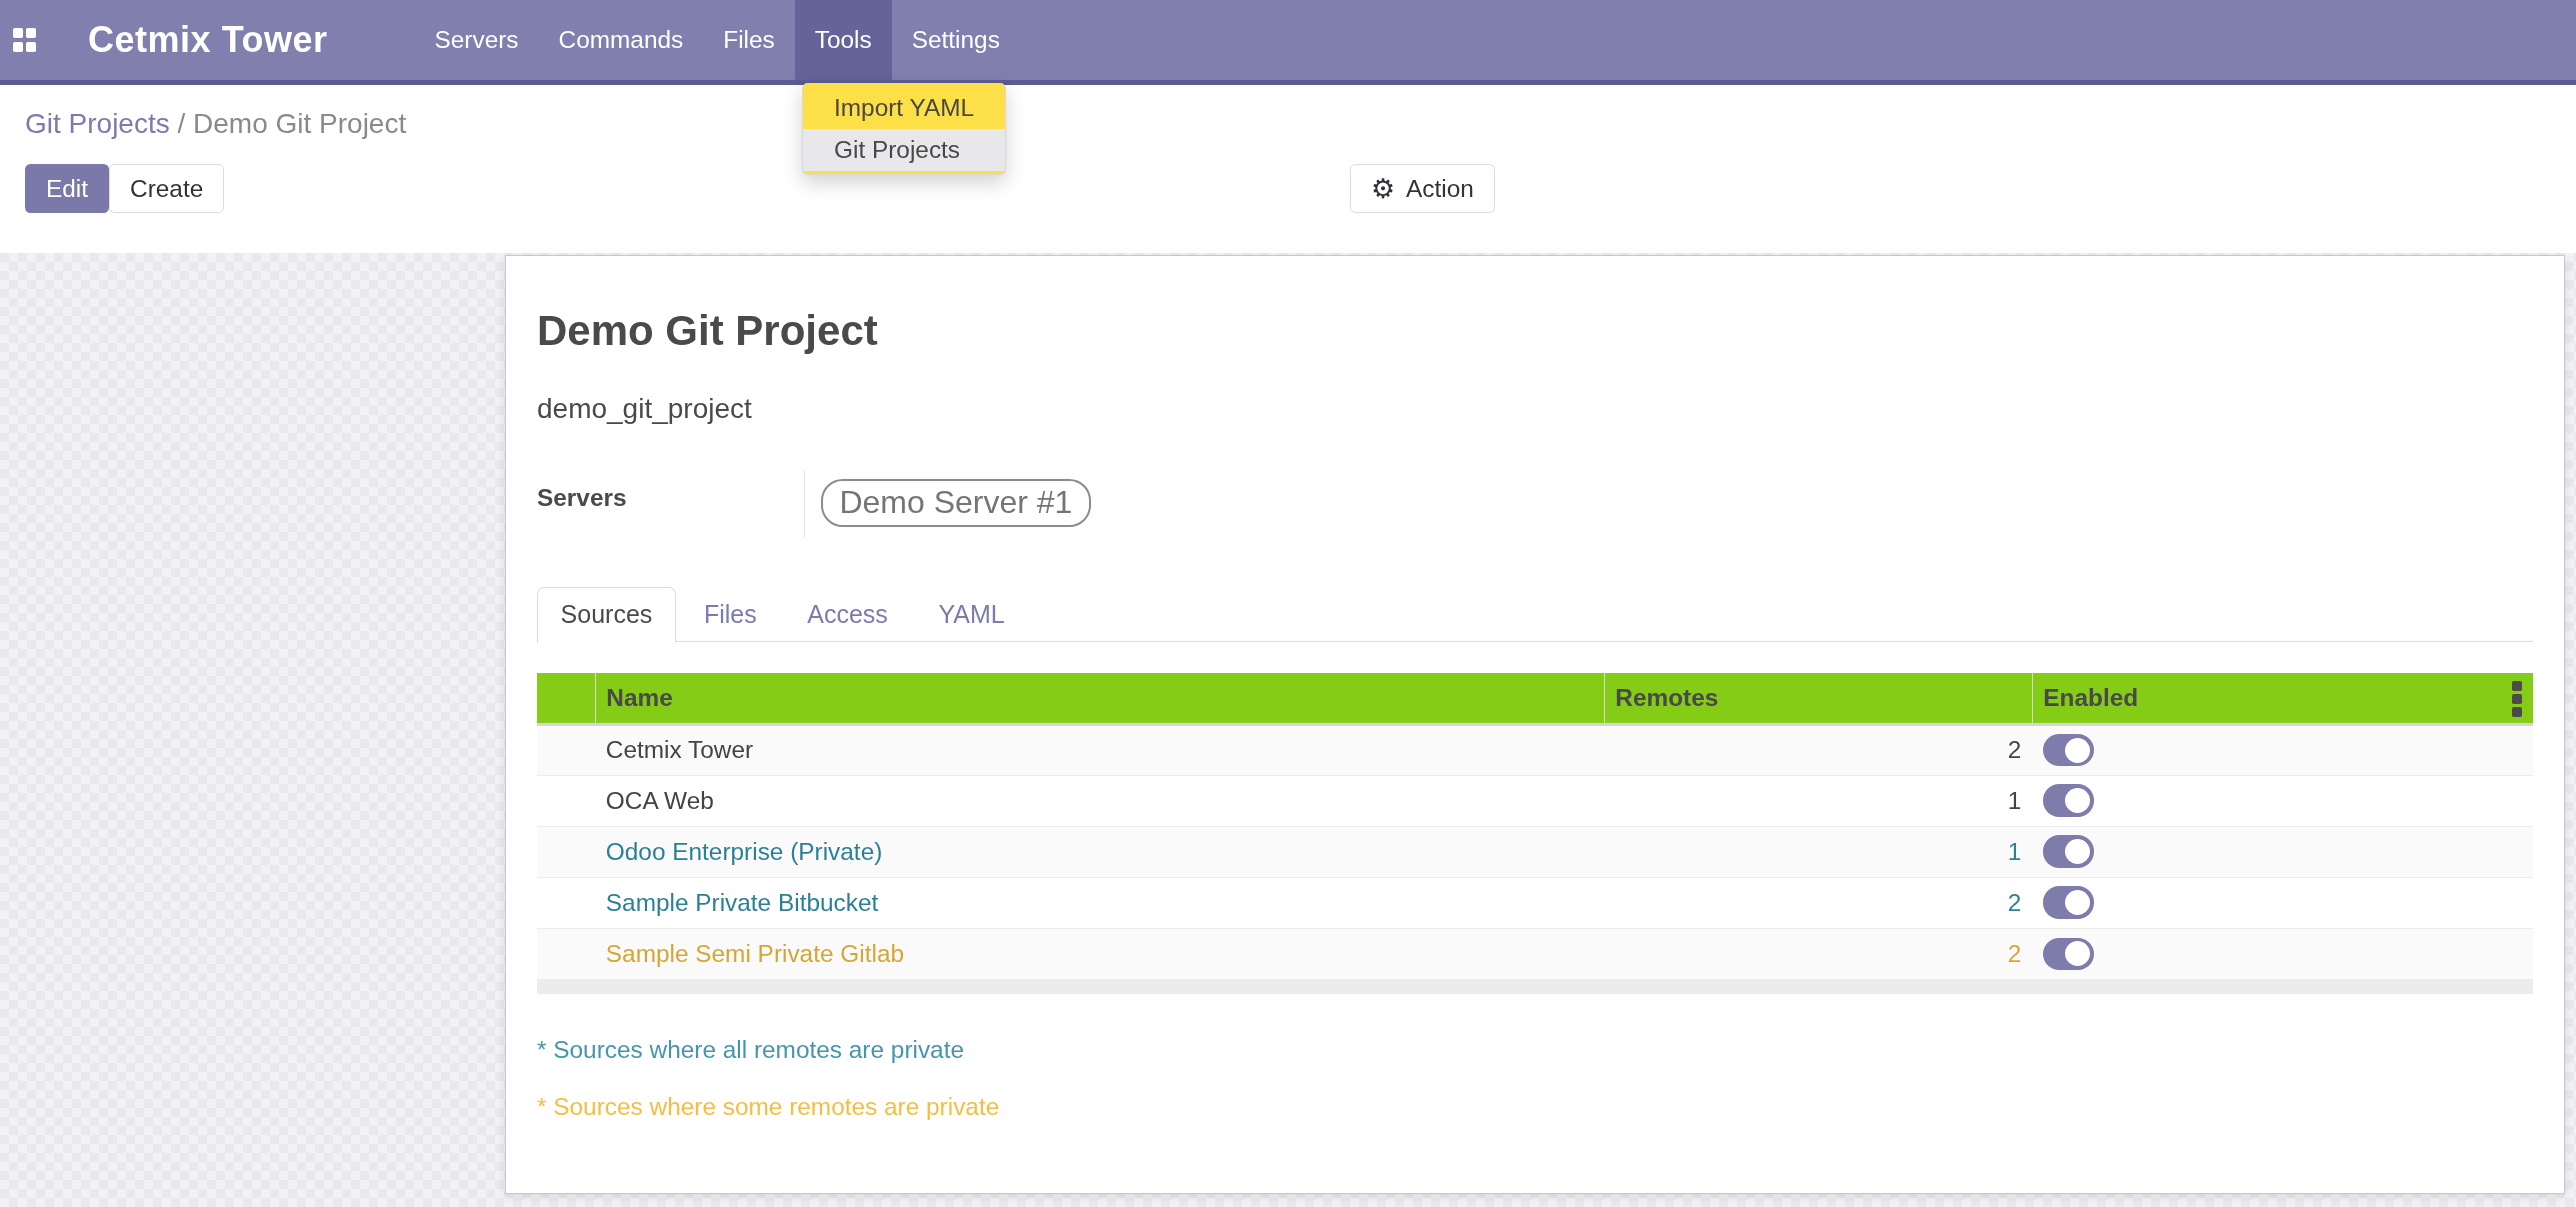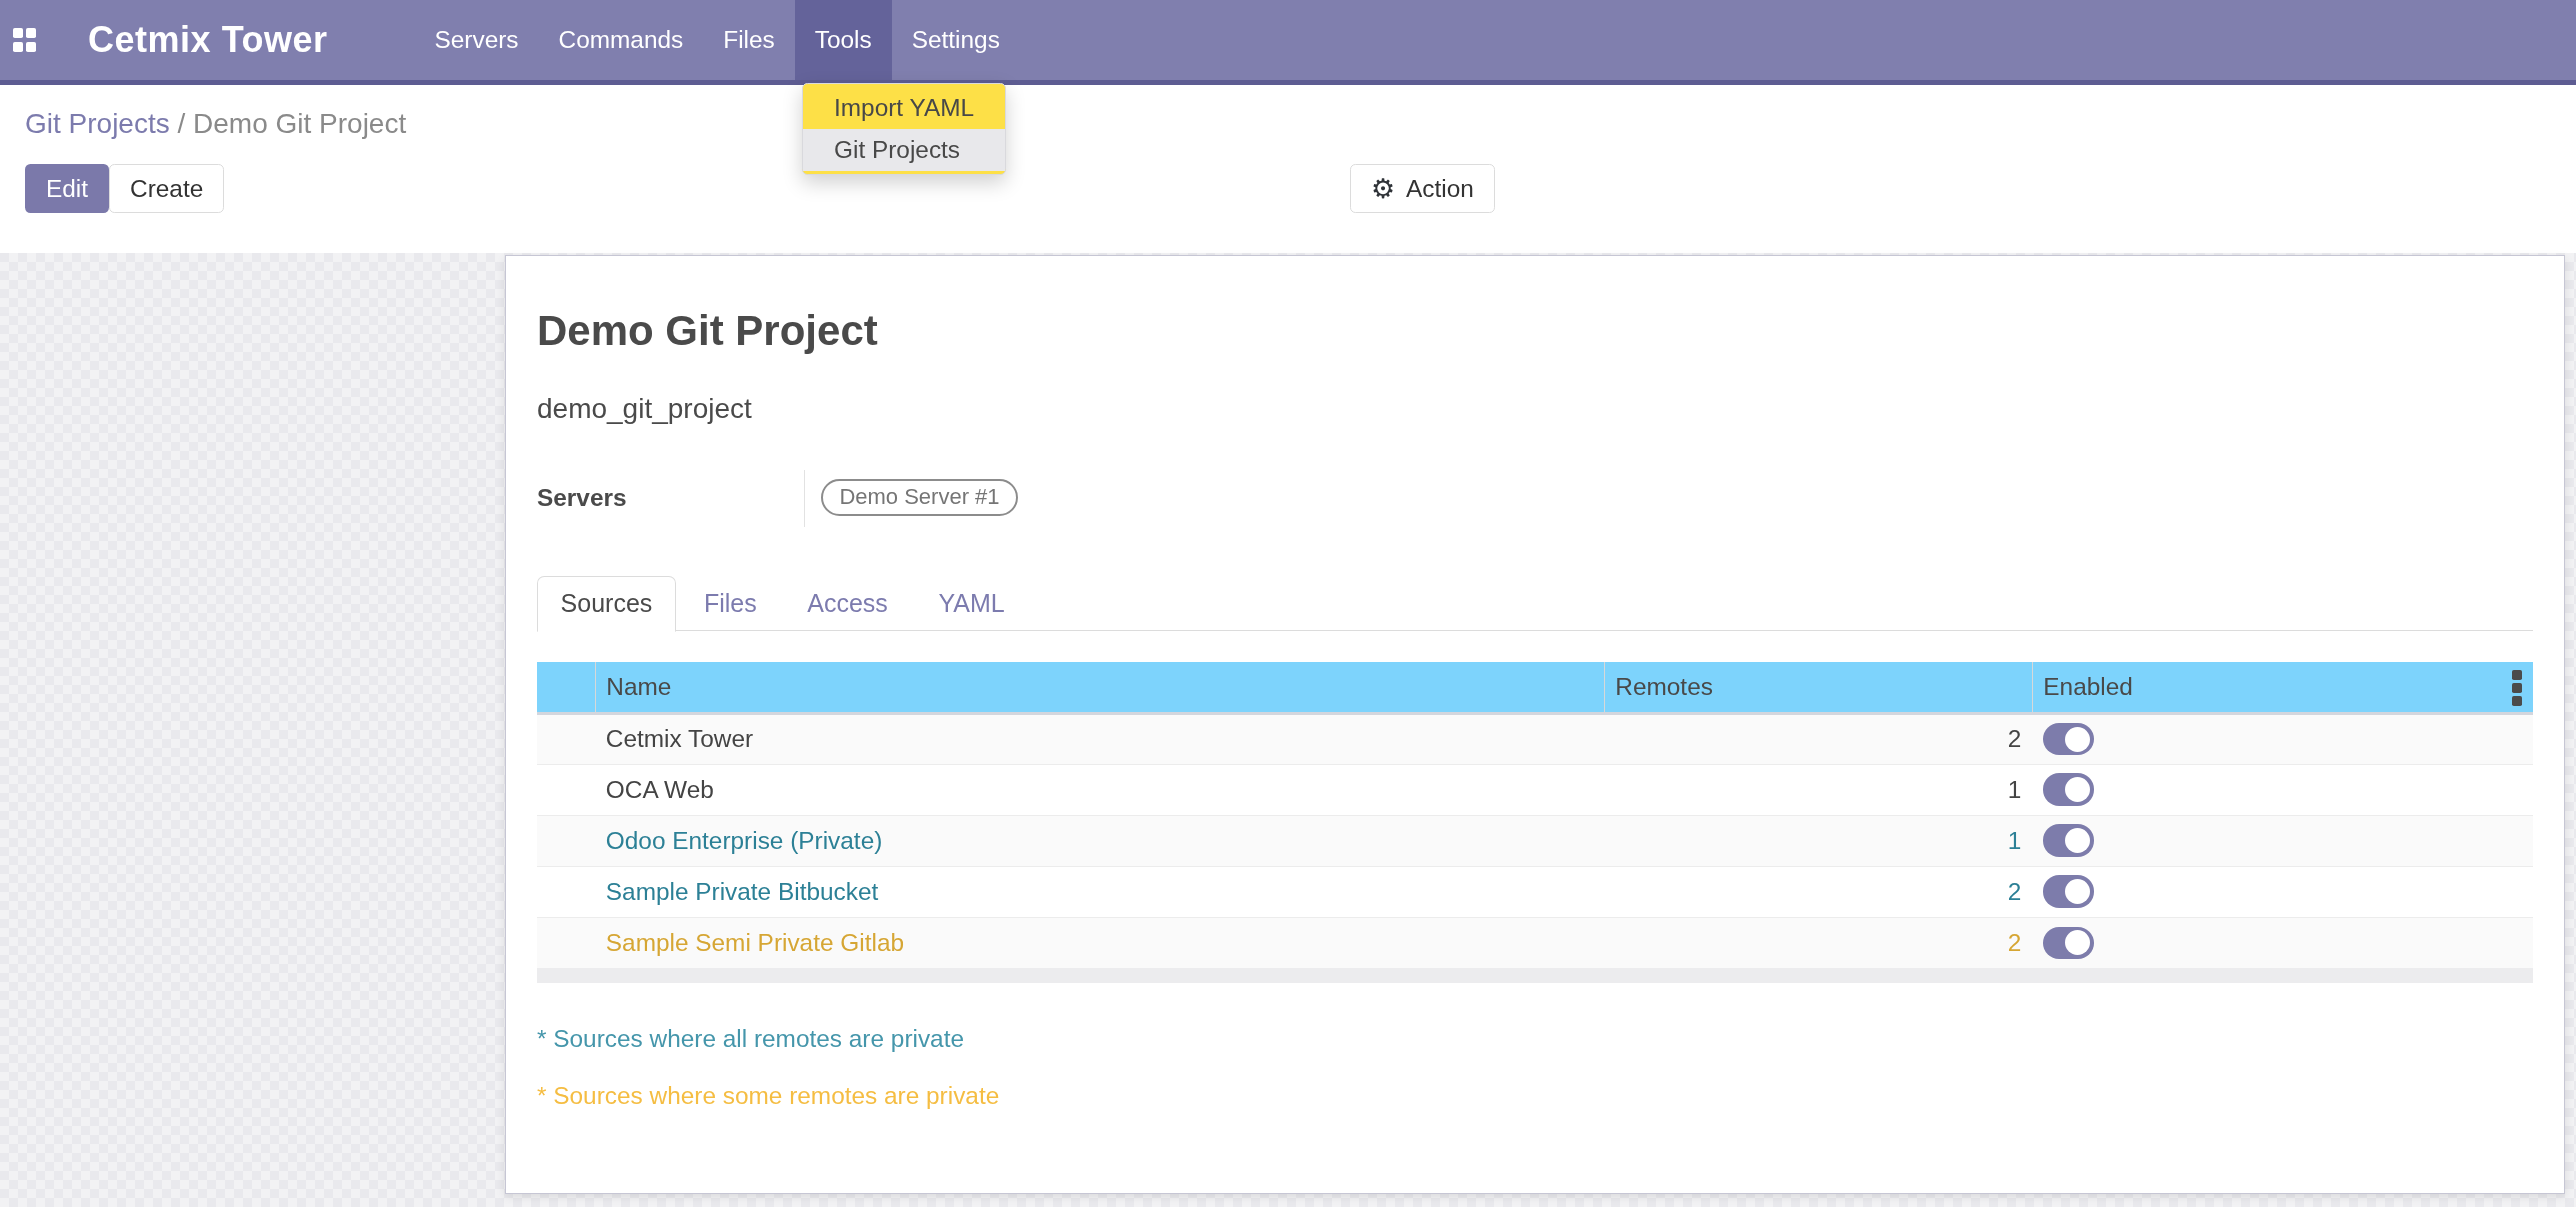--- a/index.html
+++ b/index.html
@@ -71,37 +71,37 @@
     padding:51px 31px 0 31px;
   }
   .sheet-title { font-size:42px; font-weight:bold; color:#4a4a4a; }
   .sheet-subtitle { font-size:28px; font-weight:normal; color:#4a4a4a; margin-top:38px; }
 
   .field-row { margin-top:45px; display:flex; align-items:stretch; }
   .field-label { width:267px; font-size:24.4px; font-weight:bold; color:#4a4a4a; padding-top:14.4px; }
   .field-value { border-left:1.8px solid #e2e2e2; padding:9px 0 10.8px 16.2px; display:flex; align-items:center; }
   .tag-pill {
     border:2.7px solid #8c8c8c; color:#757575; border-radius:21.7px;
-    font-size:22px; padding:3.6px 16.2px; white-space:nowrap;
+    font-size:32px; padding:3.6px 16.2px; white-space:nowrap;
   }
 
   .tabs { margin-top:49px; display:flex; align-items:flex-end; border-bottom:1.8px solid #dcdcdc; }
   .tab {
     font-size:25px; padding:12.6px 22.6px; color:#7c7bae; cursor:pointer;
     margin-right:5.4px; white-space:nowrap;
   }
   .tab.active {
     color:#4a4a4a; background:#fff; border:1.8px solid #dcdcdc; border-bottom-color:#fff;
     border-radius:7.2px 7.2px 0 0; margin-bottom:-1.8px;
   }
 
   
   table.o-list { margin-top:31px; width:100%; border-collapse:collapse; font-size:24.4px; table-layout:fixed; }
   .o-list thead th {
-    background:#7dd3fc; height:51px; font-weight:normal; color:#494949;
+    background:#84cc16; height:51px; font-weight:bold; color:#494949;
     border-bottom:3.6px solid #d3d6dd; text-align:left; padding:0 10.8px;
   }
   .o-list thead th.b-left { border-left:1.8px solid #d8d8d8; }
   .o-list col.c-check { width:58px; }
   .o-list col.c-remotes { width:428px; }
   .o-list col.c-enabled { width:451px; }
   .o-list col.c-kebab { width:50px; }
   .o-list tbody td { height:51px; padding:0 10.8px; border-top:1.8px solid #ececec; }
   .o-list tbody tr:first-child td { border-top:none; }
   .o-list tbody tr:nth-child(odd) { background:#fafafa; }

